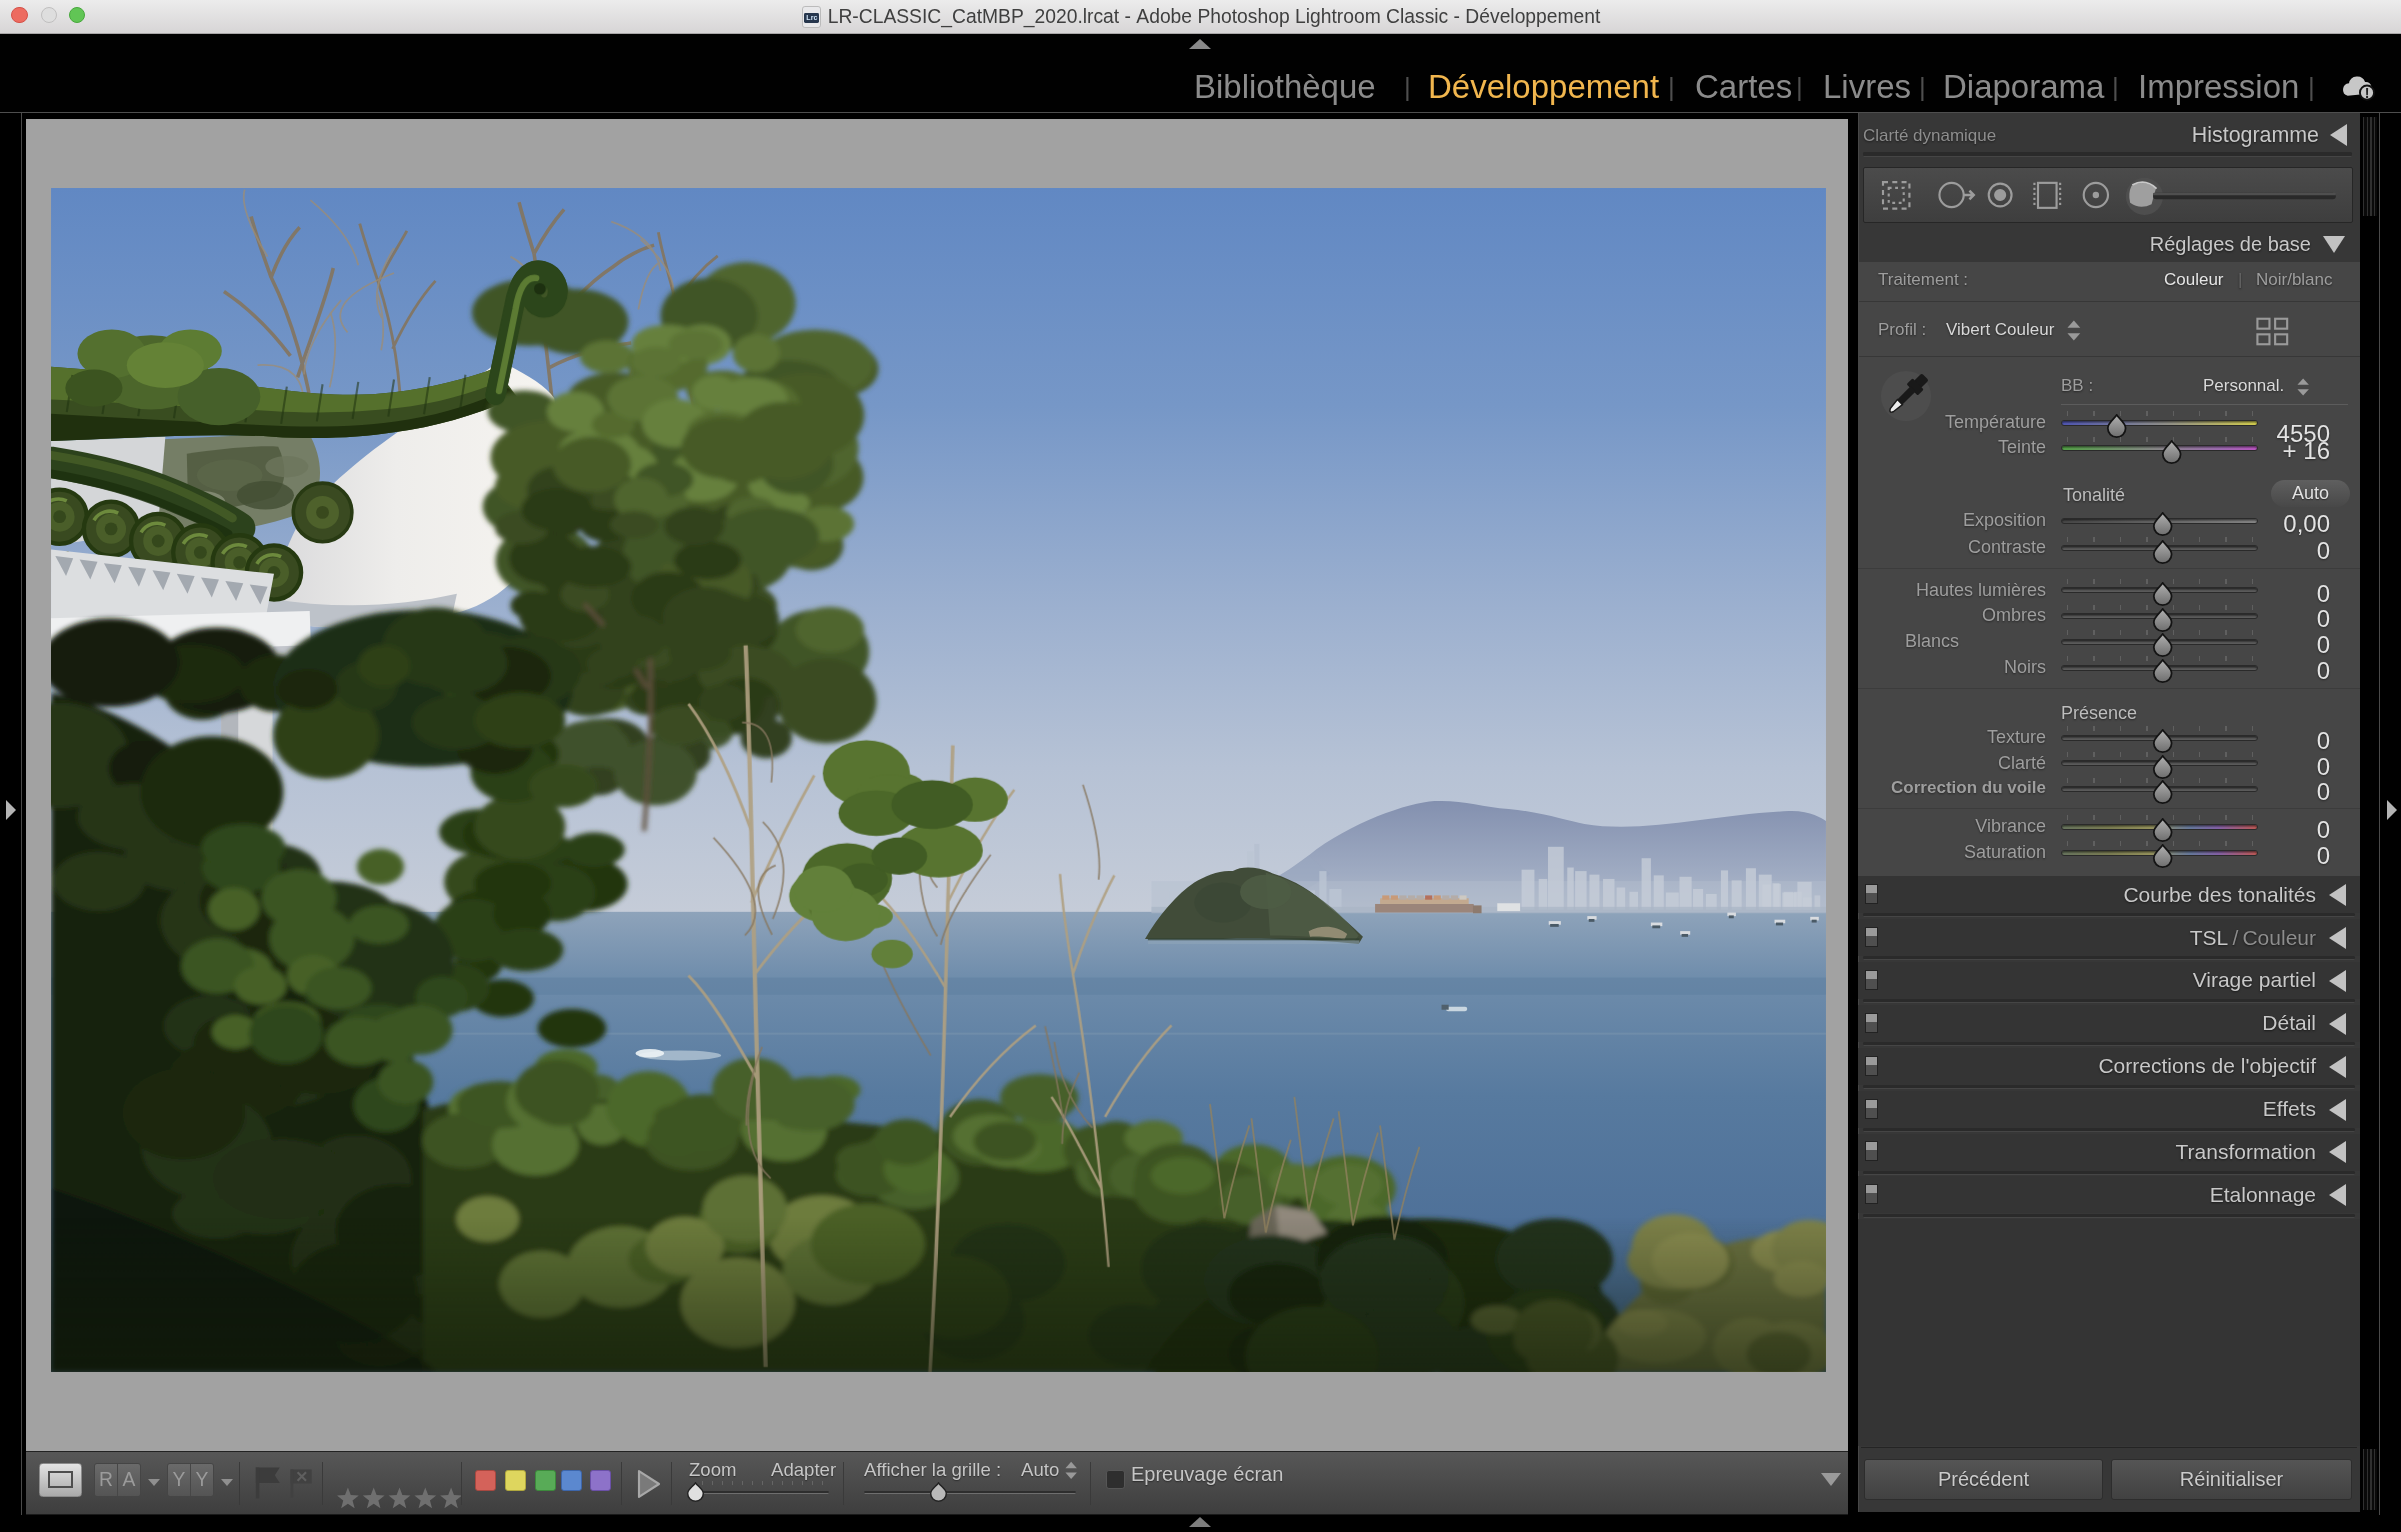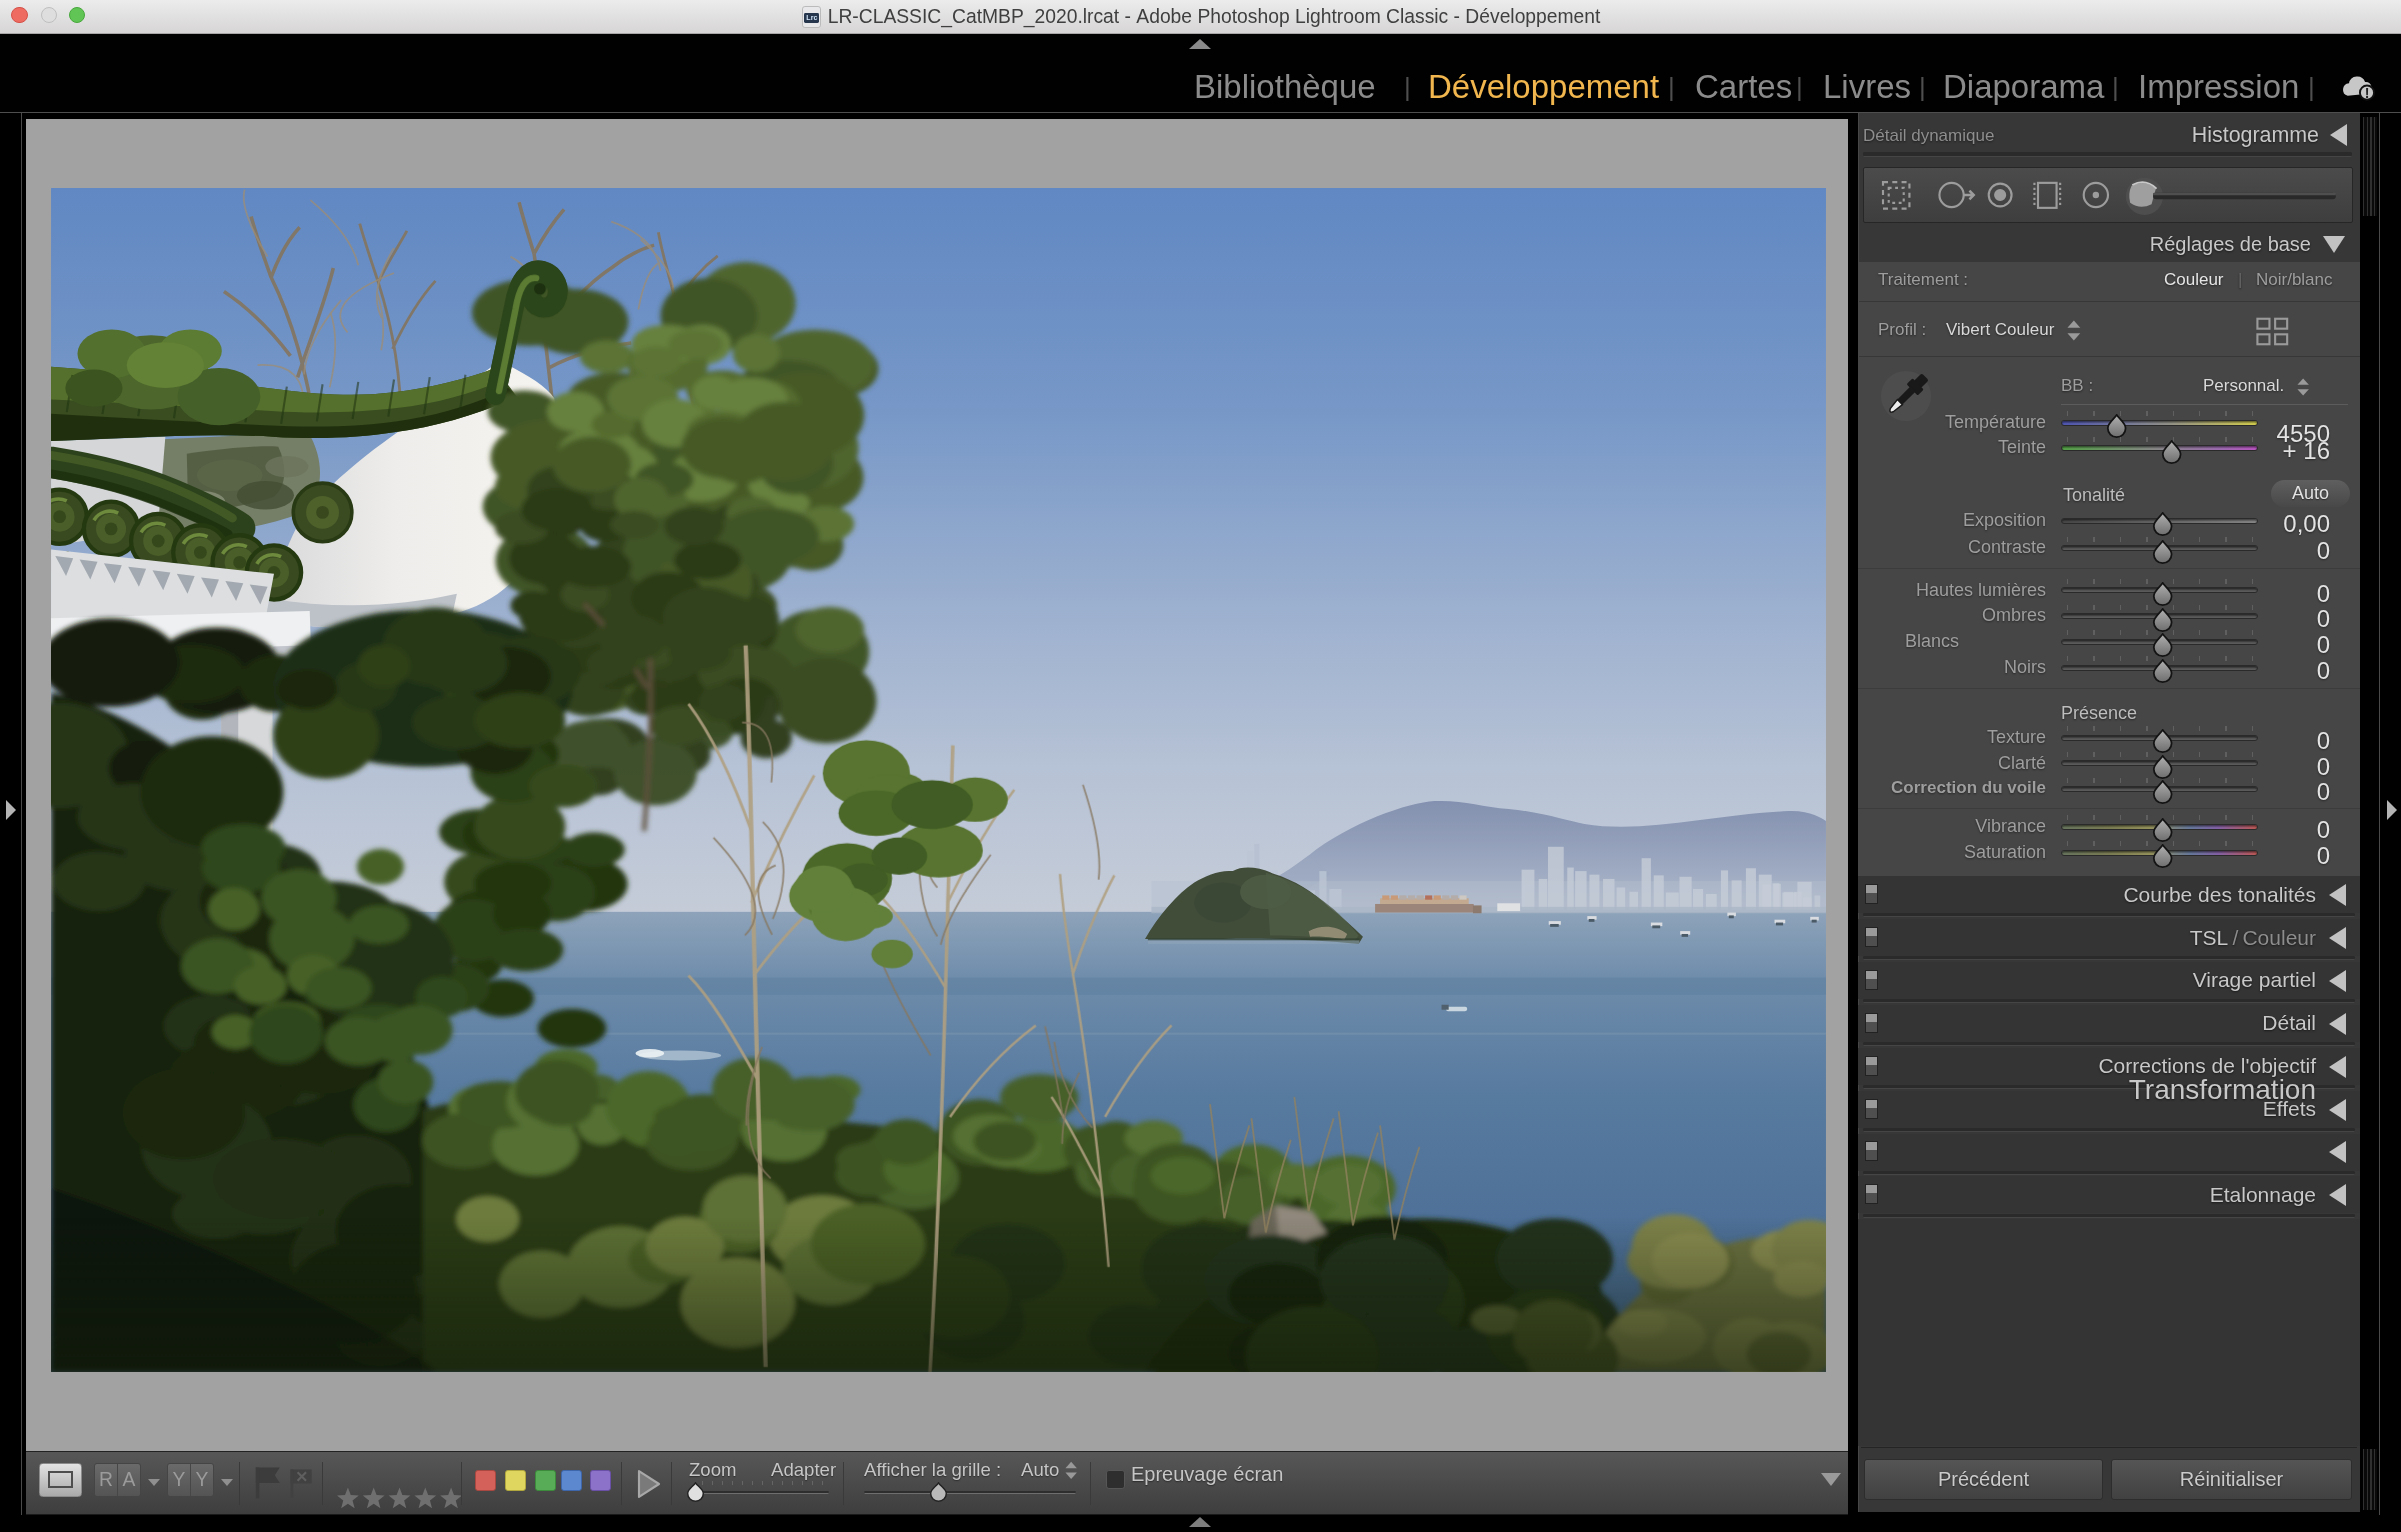--- a/index.html
+++ b/index.html
@@ -1000,21 +1000,21 @@
         <path d="M10,1 L18,10 H2 Z" fill="#999"></path>
         <path d="M10,25 L2,16 H18 Z" fill="#999"></path>
       </svg>
   <div id="tb-downarr" class="tb"></div>
 </div>
 
 <div id="rpanel" class="abs"></div>
 <div id="stripes-top" class="abs"></div>
 <div id="stripes-bot" class="abs"></div>
 <div id="rpcontent">
-      <div class="ptext" style="left:1863px; top:126px; font-size:17px; color:#8e8e8e;">Détail dynamique</div>
+      <div class="ptext" style="left:1863px; top:126px; font-size:17px; color:#8e8e8e;">Clarté dynamique</div>
 <div class="hdrtext" style="left:2033px; top:123px; width:286px; font-size:21.4px;">Histogramme</div>
 <div class="arrL" style="left:2330px; top:124px;"></div>
 <div class="groove" style="left:1863px; top:152px; width:489px;"></div>
 <div class="rp" style="left:1863px; top:167px; width:490px; height:56px; background:linear-gradient(#4b4b4b,#3e3e3e); border:1.4px solid #262626; border-radius:2.1px;"></div>
 <svg class="rp" style="left:1863px; top:167px;" width="490" height="56" viewBox="0 0 686 78">
 <g stroke="#9c9c9c" fill="none" stroke-width="3">
 <g stroke-dasharray="7 6">
             <rect x="28" y="21" width="37" height="37"></rect>
           </g>
 <g stroke-dasharray="4 5">
@@ -1278,21 +1278,21 @@
 <div class="hdrtext" style="left:2030px; top:1054px; width:286px; font-size:21px;">Corrections de l'objectif</div>
 <div class="arrL" style="left:2329px; top:1056px;"></div>
 <div class="groove" style="left:1863px; top:1085px; width:492px; height:3.6px;"></div>
 <div class="swhdr" style="top:1091px;"></div>
 <div class="swsq" style="top:1099px;"></div>
 <div class="hdrtext" style="left:2030px; top:1097px; width:286px; font-size:21px;">Effets</div>
 <div class="arrL" style="left:2329px; top:1099px;"></div>
 <div class="groove" style="left:1863px; top:1128px; width:492px; height:3.6px;"></div>
 <div class="swhdr" style="top:1134px;"></div>
 <div class="swsq" style="top:1141px;"></div>
-<div class="hdrtext" style="left:2030px; top:1074px; width:286px; font-size:28px;">Transformation</div>
+<div class="hdrtext" style="left:2030px; top:1140px; width:286px; font-size:21px;">Transformation</div>
 <div class="arrL" style="left:2329px; top:1141px;"></div>
 <div class="groove" style="left:1863px; top:1171px; width:492px; height:3.6px;"></div>
 <div class="swhdr" style="top:1176px;"></div>
 <div class="swsq" style="top:1184px;"></div>
 <div class="hdrtext" style="left:2030px; top:1183px; width:286px; font-size:21px;">Etalonnage</div>
 <div class="arrL" style="left:2329px; top:1184px;"></div>
 <div class="groove" style="left:1863px; top:1214px; width:492px; height:3.6px;"></div>
 <div class="rp" style="left:1858px; top:1219px; width:502px; height:227px; background:#343434;"></div>
 <div class="rp" style="left:1861px; top:1447px; width:496px; height:1.4px; background:#242424;"></div>
 <div class="btn" style="left:1864px; top:1459px; width:239px;">Précédent</div>

